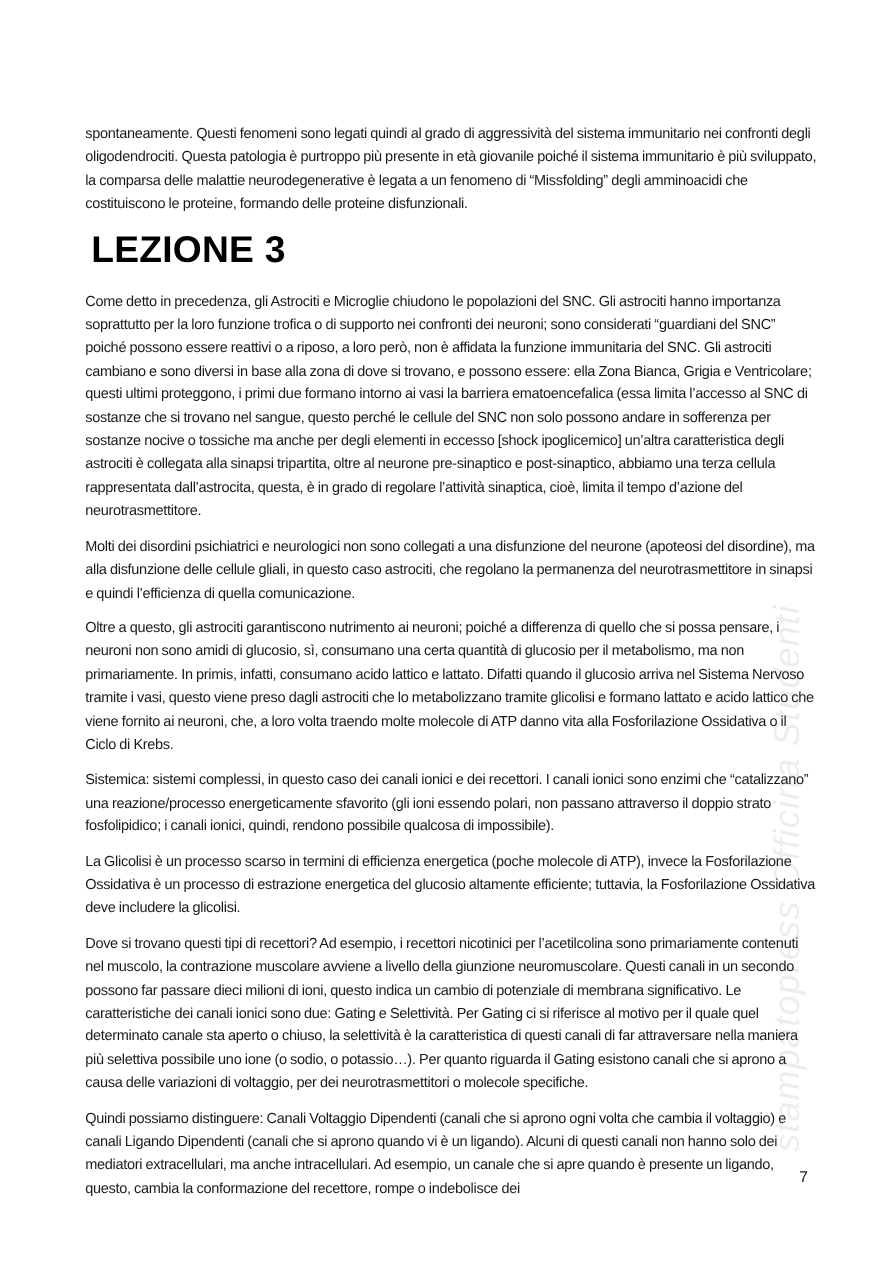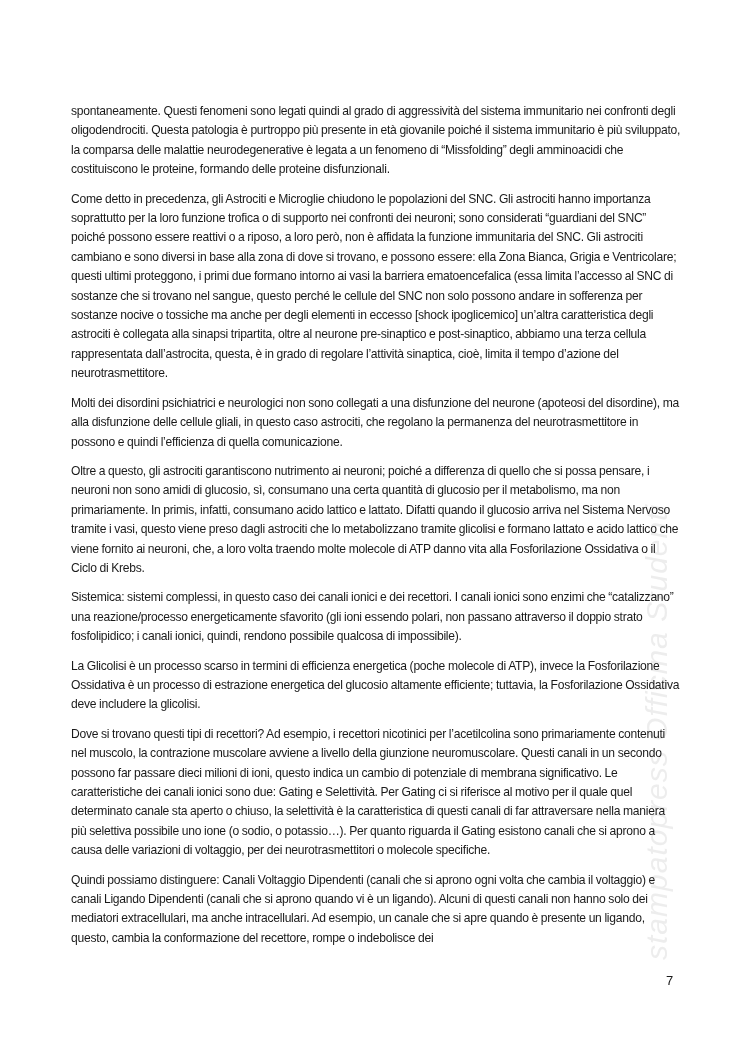--- a/index.html
+++ b/index.html
@@ -59,22 +59,23 @@
       pointer-events: none;
     }
   </style>
 </head>
 <body>
 
 <div class="watermark">stampatopress Officina Studenti</div>
 
 <div class="page">
   <p class="para">spontaneamente. Questi fenomeni sono legati quindi al grado di aggressività del sistema immunitario nei confronti degli oligodendrociti. Questa patologia è purtroppo più presente in età giovanile poiché il sistema immunitario è più sviluppato, la comparsa delle malattie neurodegenerative è legata a un fenomeno di “Missfolding” degli amminoacidi che costituiscono le proteine, formando delle proteine disfunzionali.</p>
+  <h1 class="heading">LEZIONE 3</h1>
   <p class="para">Come detto in precedenza, gli Astrociti e Microglie chiudono le popolazioni del SNC. Gli astrociti hanno importanza soprattutto per la loro funzione trofica o di supporto nei confronti dei neuroni; sono considerati “guardiani del SNC” poiché possono essere reattivi o a riposo, a loro però, non è affidata la funzione immunitaria del SNC. Gli astrociti cambiano e sono diversi in base alla zona di dove si trovano, e possono essere: ella Zona Bianca, Grigia e Ventricolare; questi ultimi proteggono, i primi due formano intorno ai vasi la barriera ematoencefalica (essa limita l’accesso al SNC di sostanze che si trovano nel sangue, questo perché le cellule del SNC non solo possono andare in sofferenza per sostanze nocive o tossiche ma anche per degli elementi in eccesso [shock ipoglicemico] un’altra caratteristica degli astrociti è collegata alla sinapsi tripartita, oltre al neurone pre-sinaptico e post-sinaptico, abbiamo una terza cellula rappresentata dall’astrocita, questa, è in grado di regolare l’attività sinaptica, cioè, limita il tempo d’azione del neurotrasmettitore.</p>
-  <p class="para">Molti dei disordini psichiatrici e neurologici non sono collegati a una disfunzione del neurone (apoteosi del disordine), ma alla disfunzione delle cellule gliali, in questo caso astrociti, che regolano la permanenza del neurotrasmettitore in possono e quindi l’efficienza di quella comunicazione.</p>
+  <p class="para">Molti dei disordini psichiatrici e neurologici non sono collegati a una disfunzione del neurone (apoteosi del disordine), ma alla disfunzione delle cellule gliali, in questo caso astrociti, che regolano la permanenza del neurotrasmettitore in sinapsi e quindi l’efficienza di quella comunicazione.</p>
   <p class="para">Oltre a questo, gli astrociti garantiscono nutrimento ai neuroni; poiché a differenza di quello che si possa pensare, i neuroni non sono amidi di glucosio, sì, consumano una certa quantità di glucosio per il metabolismo, ma non primariamente. In primis, infatti, consumano acido lattico e lattato. Difatti quando il glucosio arriva nel Sistema Nervoso tramite i vasi, questo viene preso dagli astrociti che lo metabolizzano tramite glicolisi e formano lattato e acido lattico che viene fornito ai neuroni, che, a loro volta traendo molte molecole di ATP danno vita alla Fosforilazione Ossidativa o il Ciclo di Krebs.</p>
   <p class="para">Sistemica: sistemi complessi, in questo caso dei canali ionici e dei recettori. I canali ionici sono enzimi che “catalizzano” una reazione/processo energeticamente sfavorito (gli ioni essendo polari, non passano attraverso il doppio strato fosfolipidico; i canali ionici, quindi, rendono possibile qualcosa di impossibile).</p>
   <p class="para">La Glicolisi è un processo scarso in termini di efficienza energetica (poche molecole di ATP), invece la Fosforilazione Ossidativa è un processo di estrazione energetica del glucosio altamente efficiente; tuttavia, la Fosforilazione Ossidativa deve includere la glicolisi.</p>
   <p class="para">Dove si trovano questi tipi di recettori? Ad esempio, i recettori nicotinici per l’acetilcolina sono primariamente contenuti nel muscolo, la contrazione muscolare avviene a livello della giunzione neuromuscolare. Questi canali in un secondo possono far passare dieci milioni di ioni, questo indica un cambio di potenziale di membrana significativo. Le caratteristiche dei canali ionici sono due: Gating e Selettività. Per Gating ci si riferisce al motivo per il quale quel determinato canale sta aperto o chiuso, la selettività è la caratteristica di questi canali di far attraversare nella maniera più selettiva possibile uno ione (o sodio, o potassio…). Per quanto riguarda il Gating esistono canali che si aprono a causa delle variazioni di voltaggio, per dei neurotrasmettitori o molecole specifiche.</p>
   <p class="para">Quindi possiamo distinguere: Canali Voltaggio Dipendenti (canali che si aprono ogni volta che cambia il voltaggio) e canali Ligando Dipendenti (canali che si aprono quando vi è un ligando). Alcuni di questi canali non hanno solo dei mediatori extracellulari, ma anche intracellulari. Ad esempio, un canale che si apre quando è presente un ligando, questo, cambia la conformazione del recettore, rompe o indebolisce dei</p>
 </div>
 
 <div class="page-number">7</div>
 
 </body></html>

